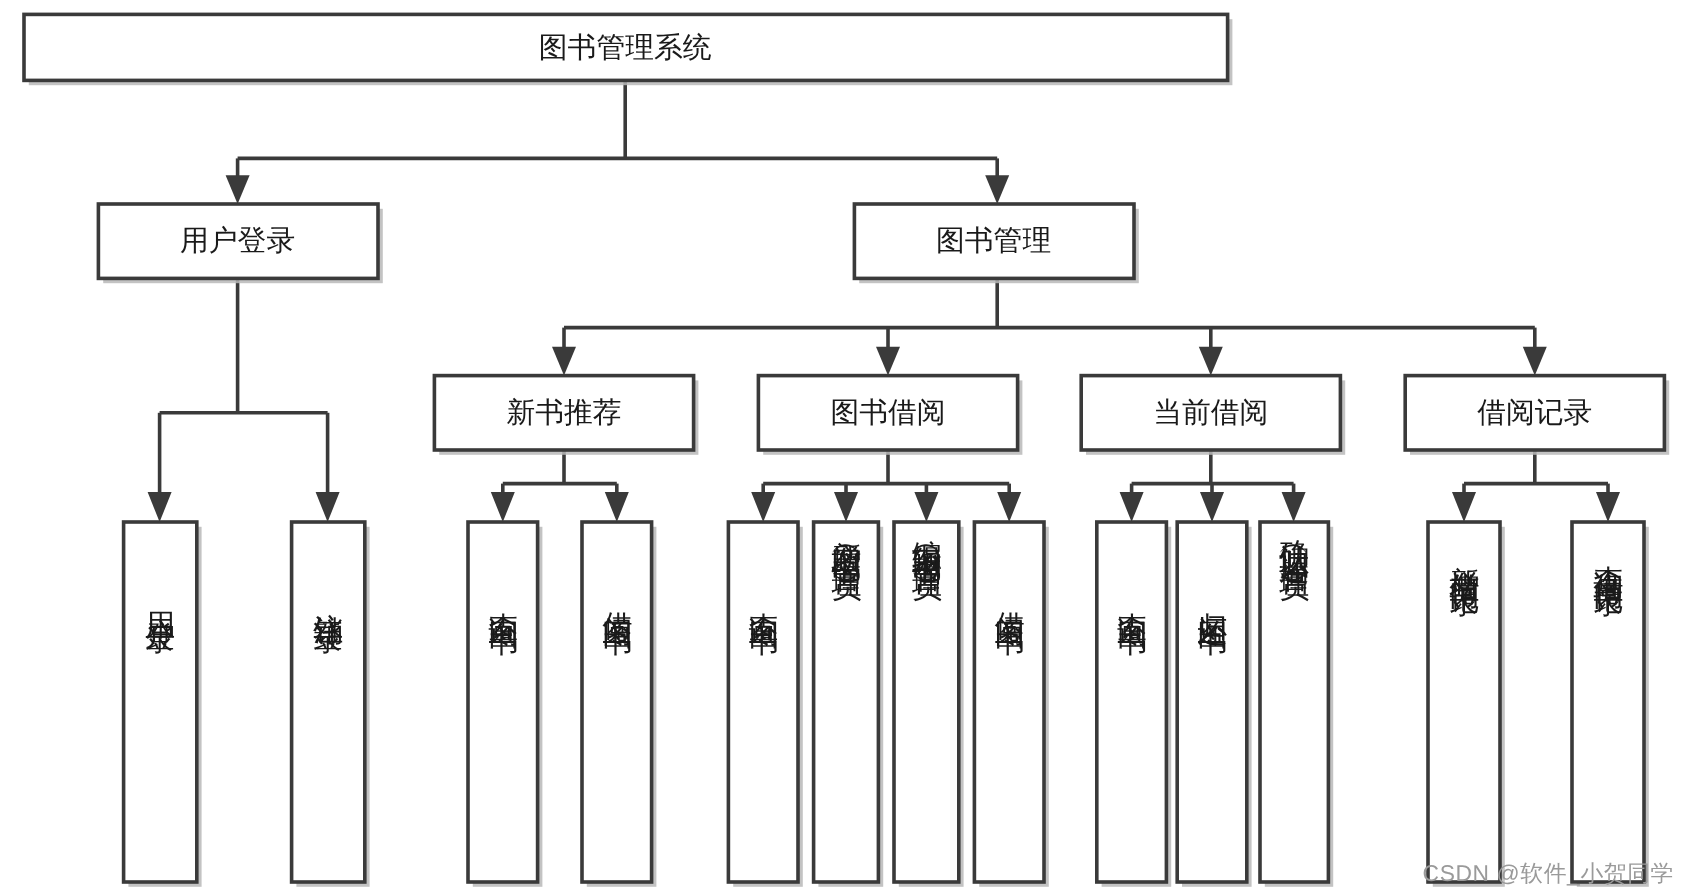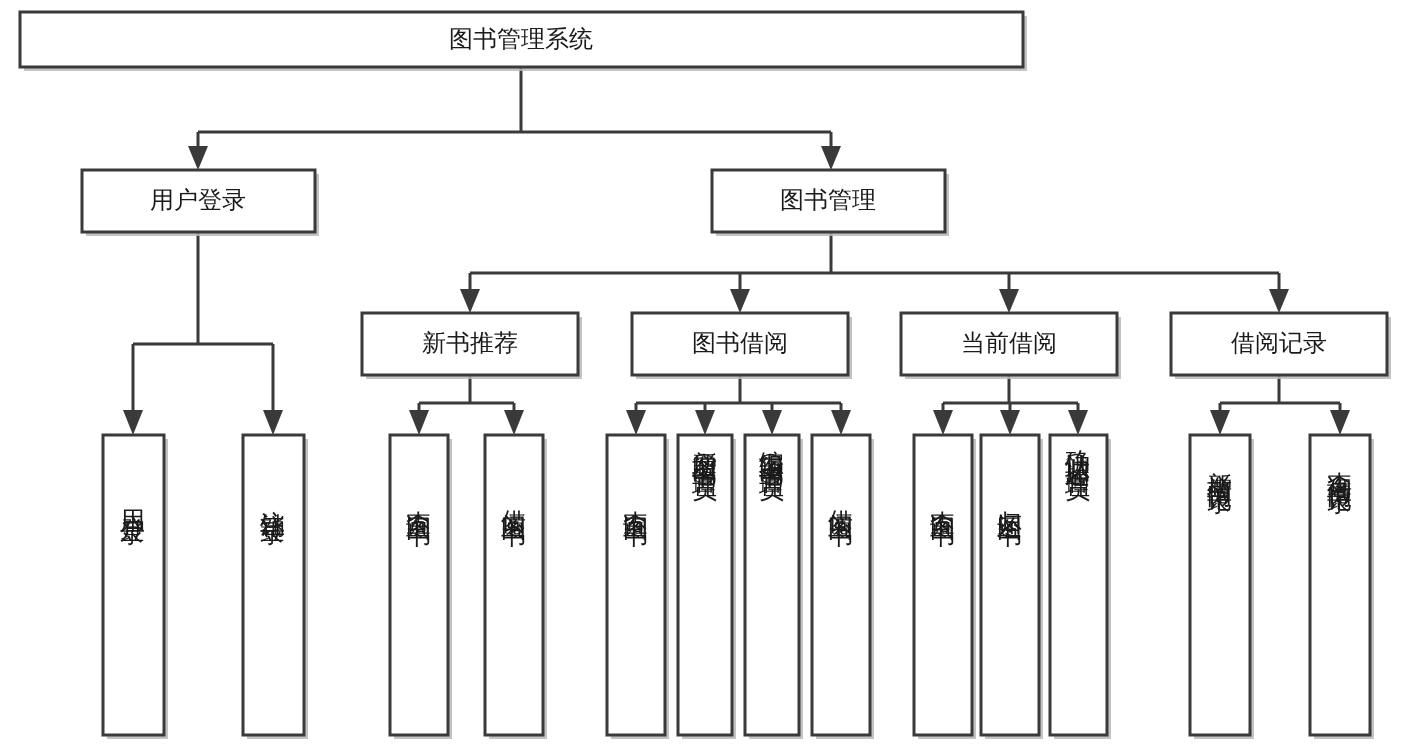--- a/index.html
+++ b/index.html
@@ -256,13 +256,14 @@
     </g>
 
     <g>
       <rect class="node-box-shadow" x="1314" y="439" width="60" height="300"></rect>
       <rect class="node-box" x="1310" y="435" width="60" height="300"></rect>
       <text class="node-label-v" x="1340" y="463" text-anchor="middle">查询借阅记录</text>
     </g>
 
   </svg>
 
+  <div class="watermark-text">CSDN @软件_小贺同学</div>
 </div>
 
 </body></html>

